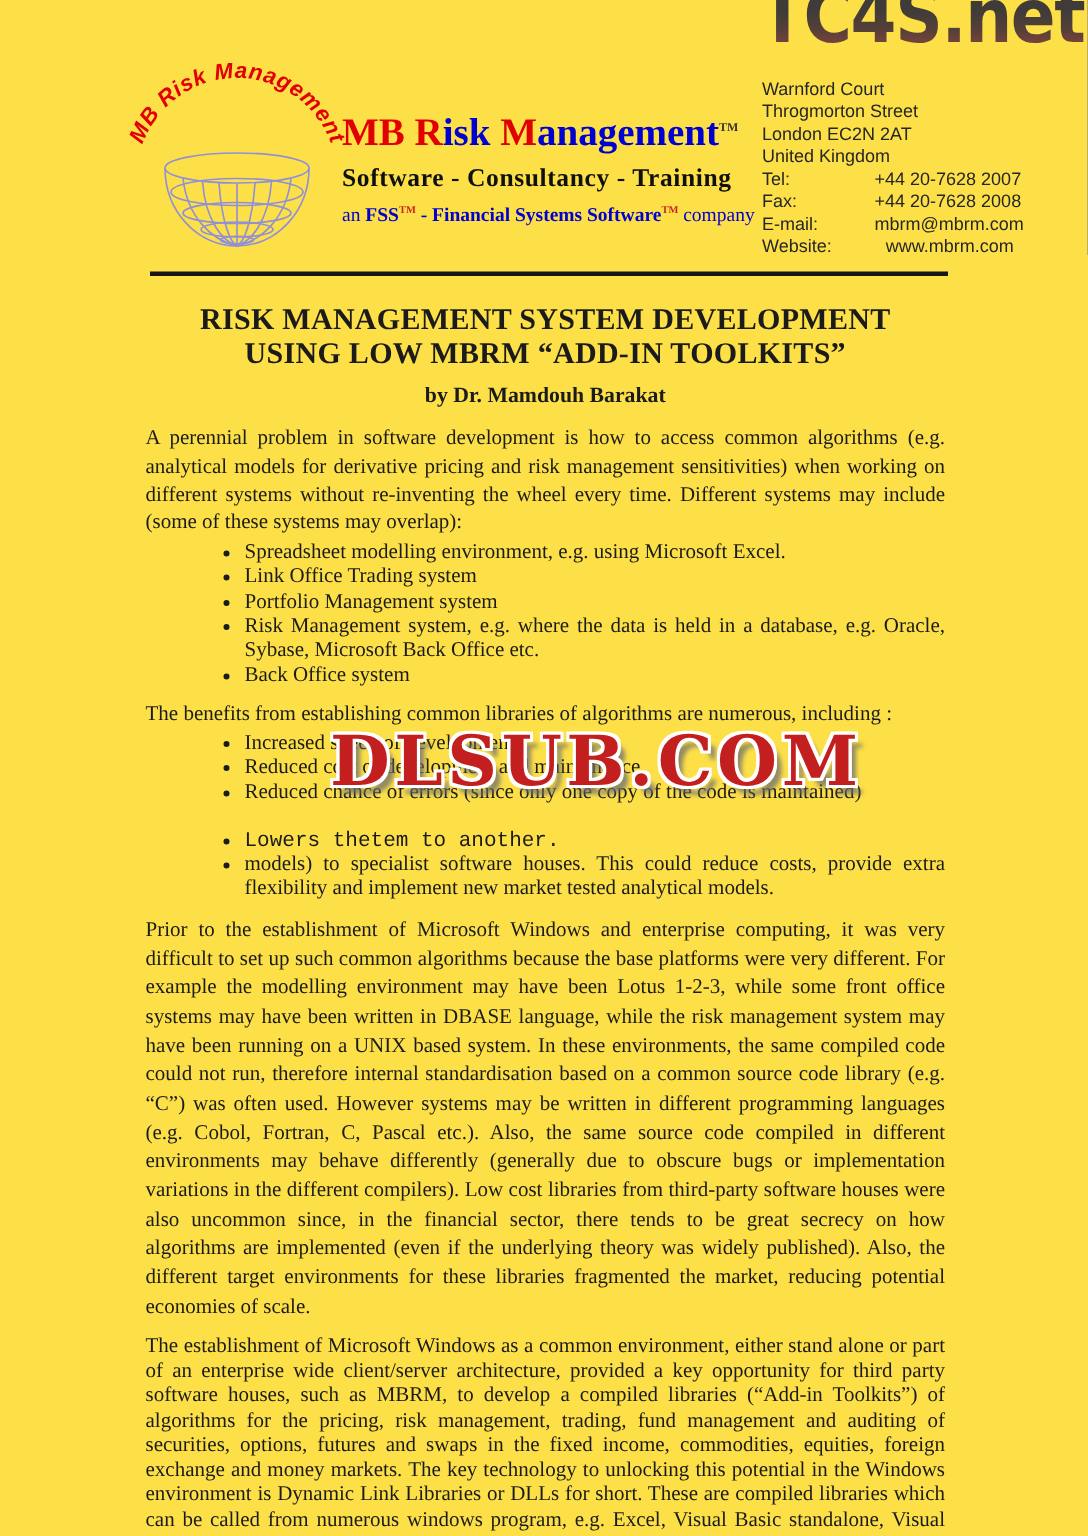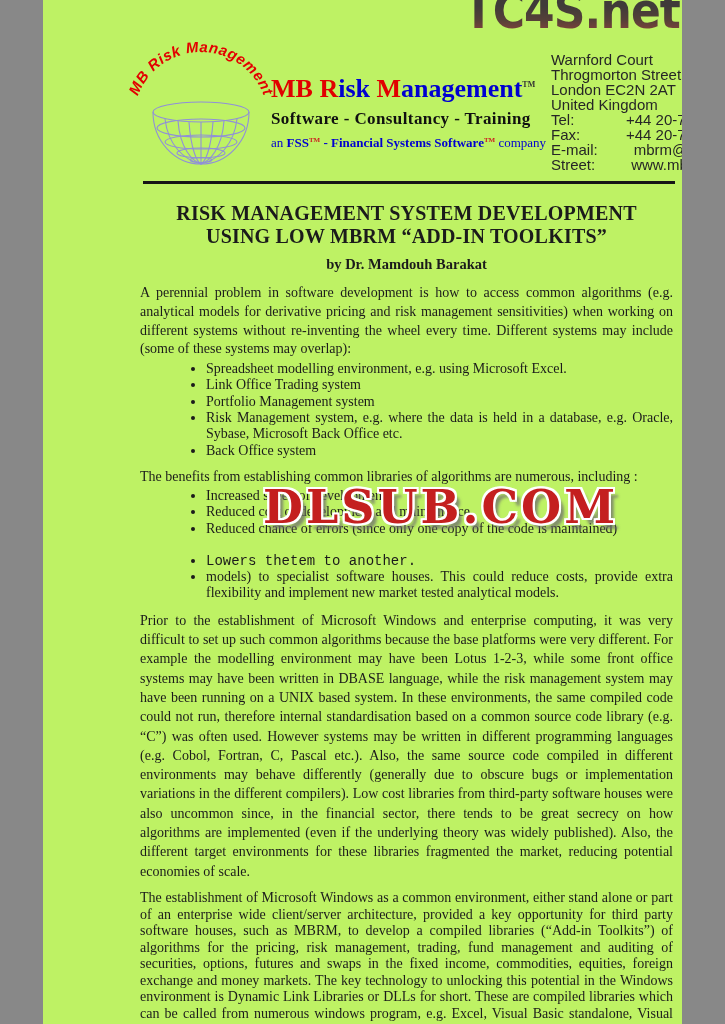--- a/index.html
+++ b/index.html
@@ -1,18 +1,18 @@
 <!DOCTYPE html>
 <html><head>
 <meta charset="utf-8">
 <style>
   html,body{margin:0;padding:0;background:#888;}
   .page{
-    position:relative;width:639px;height:1024px;margin:0 auto;
-    background:#bef264;overflow:hidden;
+    position:relative;width:725px;height:1024px;margin:0 auto;
+    background:#fde047;overflow:hidden;
     font-family:"Liberation Serif",serif;color:#1b1b1b;
   }
 
   
   .tc4s{
     position:absolute;top:-14px;right:2px;
     font-family:"DejaVu Sans",sans-serif;font-weight:bold;
     font-size:50px;letter-spacing:-1px;line-height:1;
     transform:scaleX(.88);transform-origin:100% 0;
     color:#45403c;
@@ -36,21 +36,21 @@
   .brand-name .red{color:#e10000;}
   .brand-name .blue{color:#0000d0;}
   .tm{font-size:8px;vertical-align:super;color:#333;font-weight:bold;}
   .brand-tagline{font-size:17px;font-weight:bold;color:#101010;margin-top:5px;
     letter-spacing:.4px;white-space:nowrap;}
   .brand-sub{font-size:13px;color:#0000d0;margin-top:6px;white-space:nowrap;}
   .brand-sub .bold{font-weight:bold;}
   .brand-sub .tm-red{font-size:7px;vertical-align:super;color:#cc2222;font-weight:bold;}
 
   .address{position:absolute;left:508px;top:52px;width:212px;
-    font-family:"Liberation Sans",sans-serif;font-size:15px;line-height:15px;color:#262626;}
+    font-family:"Liberation Sans",sans-serif;font-size:12px;line-height:15px;color:#262626;}
   .contact-row{display:flex;gap:36px;}
   .contact-label{min-width:39px;}
 
   .divider{position:absolute;left:100px;top:181px;width:532px;height:3px;background:#161616;}
 
   
   .main{position:absolute;left:97px;top:202px;width:533px;}
   .title{text-align:center;font-weight:bold;font-size:20px;line-height:23px;letter-spacing:.2px;}
   .byline{text-align:center;font-weight:bold;font-size:14.5px;margin-top:8px;}
 
@@ -149,21 +149,21 @@
       </div>
         <div class="contact-row">
         <span class="contact-label">Fax:</span>
         <span class="contact-value">+44 20-7628 2008</span>
       </div>
         <div class="contact-row">
         <span class="contact-label">E-mail:</span>
         <span class="contact-value">mbrm@mbrm.com</span>
       </div>
         <div class="contact-row">
-        <span class="contact-label">Street:</span>
+        <span class="contact-label">Website:</span>
         <span class="contact-value">www.mbrm.com</span>
       </div>
       </div>
   </div>
 
   <div class="divider"></div>
 
   <div class="main">
     <div class="title">
       <div>RISK MANAGEMENT SYSTEM DEVELOPMENT</div>

